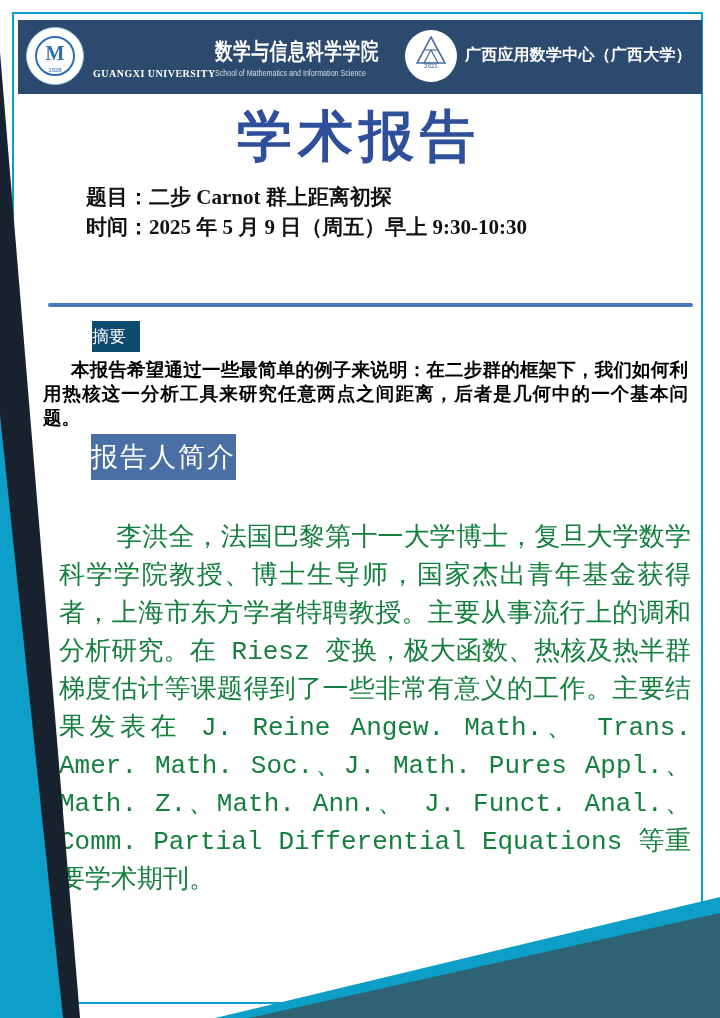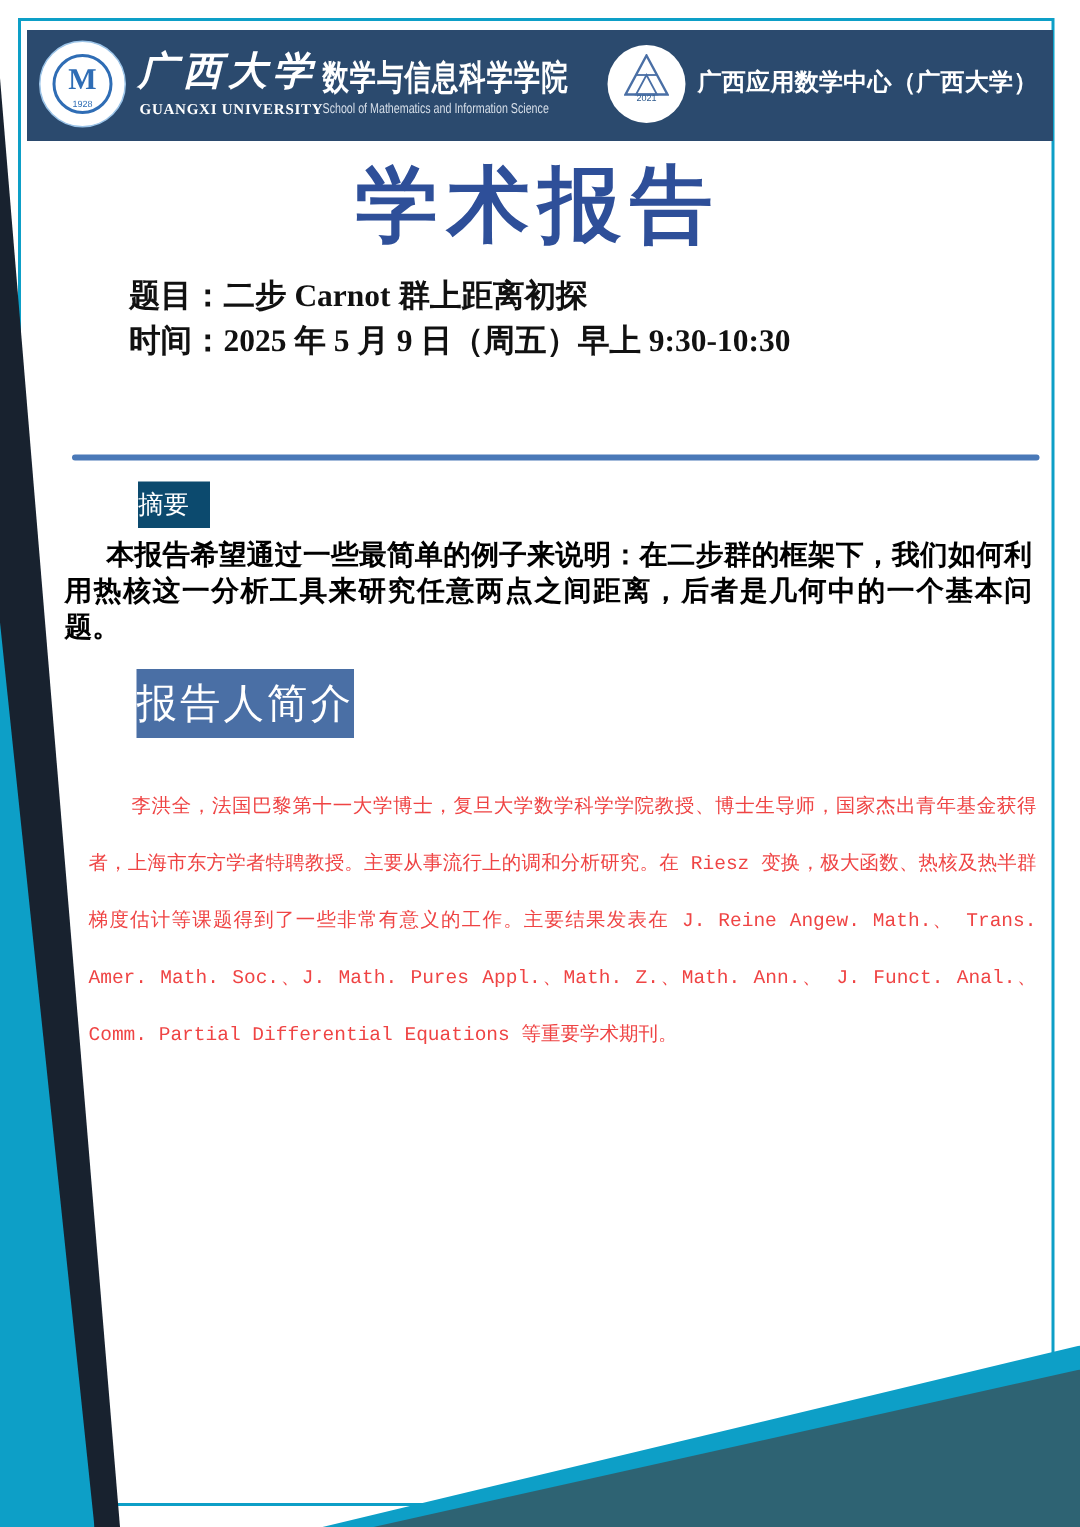--- a/index.html
+++ b/index.html
@@ -83,46 +83,44 @@
   }
   .abs-text{
     position:absolute;left:43px;top:358px;width:645px;
     font-size:18.5px;line-height:24px;color:#000000;font-weight:bold;
     font-family:"Liberation Sans",sans-serif;text-indent:28px;text-align:justify;
   }
   .bio-badge{
     position:absolute;left:91px;top:434px;width:145px;height:46px;line-height:46px;
     background:#4a6fa5;color:#ffffff;font-size:27px;text-align:center;
     letter-spacing:2px;
-    margin-top:12px;
   }
   .bio-text{
     position:absolute;left:59px;top:519px;width:632px;
-    font-size:13px;line-height:38px;color:#ef4444;text-align:justify;
+    font-size:26px;line-height:38px;color:#15803d;text-align:justify;
     text-indent:2.2em;font-family:"Liberation Mono","DejaVu Sans Mono",monospace;
   }
   .bio-closing{
     position:absolute;left:59px;top:762px;width:632px;
     font-size:19.5px;color:#000000;text-indent:52px;
     font-family:"Liberation Mono","DejaVu Sans Mono",monospace;
   }
 </style>
 </head>
 <body>
 
 <div class="frame"></div>
 
 <div class="band">
   <div class="seal">
     <div class="seal-ring">
       <span class="seal-m">M</span>
       <span class="seal-year">1928</span>
     </div>
   </div>
-  <div class="uni-zh">广西大学</div>
   <div class="uni-en">GUANGXI UNIVERSITY</div>
   <div class="school-zh">数学与信息科学学院</div>
   <div class="school-en">School of Mathematics and Information Science</div>
   <div class="badge2">
     <svg width="30" height="28" viewBox="0 0 30 28">
       <polygon points="15,1 29,27 1,27" fill="none" stroke="#4a6fa5" stroke-width="1.6"></polygon>
       <polygon points="15,14 22,27 8,27" fill="none" stroke="#4a6fa5" stroke-width="1.2"></polygon>
       <line x1="8" y1="14" x2="22" y2="14" stroke="#4a6fa5" stroke-width="1.2"></line>
     </svg>
     <span class="badge2-year">2021</span>

